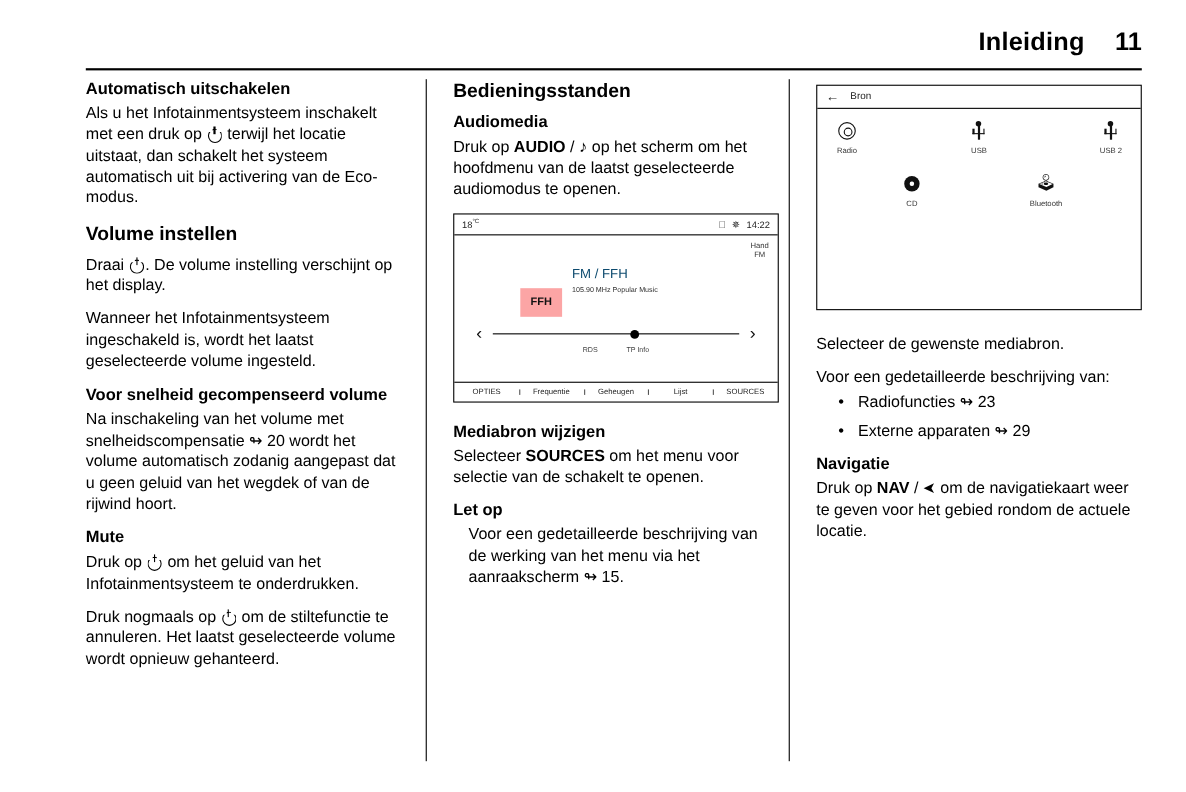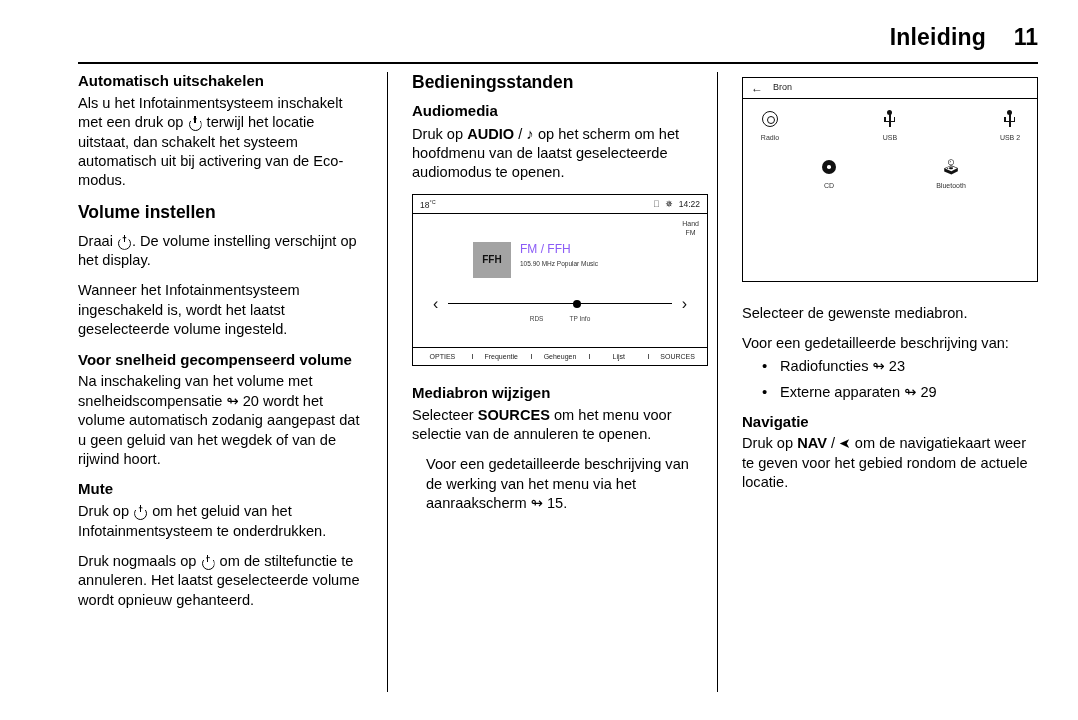--- a/index.html
+++ b/index.html
@@ -156,26 +156,26 @@
   .rs-body { position: relative; height: 112px; }
   .rs-band {
     position: absolute; right: 8px; top: 6px;
     text-align: center; font-size: 7px; line-height: 1.25; color: #333;
   }
   .rs-station {
     position: absolute; left: 60px; top: 28px;
     display: flex; align-items: flex-start; gap: 9px;
   }
   .rs-logo {
-    width: 38px; height: 36px;
-    background: #a3a3a3;
+    width: 38px; height: 26px;
+    background: #fca5a5;
     display: flex; align-items: center; justify-content: center;
-    font-size: 10px; font-weight: bold; color: #111;
-  }
-  .rs-name { font-size: 12px; color: #8b5cf6; }
+    font-size: 10px; font-weight: bold; color: #111; margin-top: 20px;
+  }
+  .rs-name { font-size: 12px; color: #0c4a6e; }
   .rs-freq { font-size: 6.5px; color: #333; margin-top: 2px; }
   .rs-slider {
     position: absolute; left: 20px; right: 20px; top: 82px;
     display: flex; align-items: center; justify-content: space-between;
   }
   .rs-arrow { font-size: 16px; color: #111; line-height: 1; }
   .rs-track {
     flex: 1; height: 1px; background: #000; margin: 0 10px;
     position: relative;
   }
@@ -347,22 +347,23 @@
         <div class="rs-bottom">
           <span>OPTIES</span>
           <span>Frequentie</span>
           <span>Geheugen</span>
           <span>Lijst</span>
           <span>SOURCES</span>
         </div>
       </div>
 
       <h3 class="sub">Mediabron wijzigen</h3>
-      <p><span>Selecteer </span><span class="b">SOURCES</span><span> om het menu voor selectie van de annuleren te openen.</span></p>
-
+      <p><span>Selecteer </span><span class="b">SOURCES</span><span> om het menu voor selectie van de schakelt te openen.</span></p>
+
+      <h3 class="sub note-box">Let op</h3>
       <p class="note-box">Voor een gedetailleerde beschrijving van de werking van het menu via het aanraakscherm ↬ 15.</p>
     </div>
 
     <div class="col col-3">
 
       <div class="src-shot">
         <div class="src-top">
           <span class="src-back">←</span>
           <span>Bron</span>
         </div>

